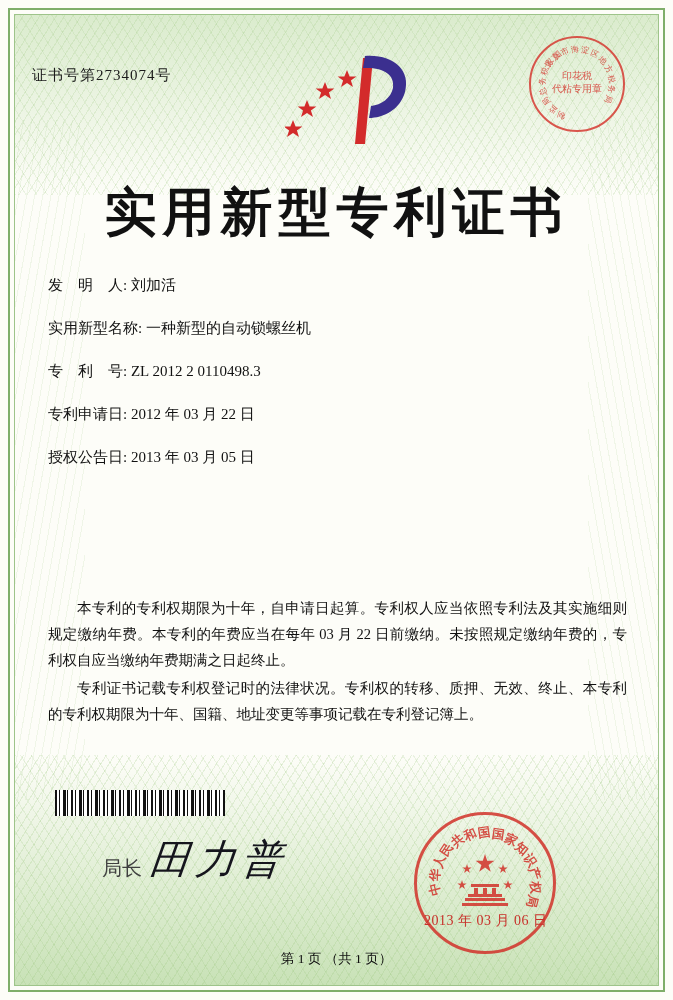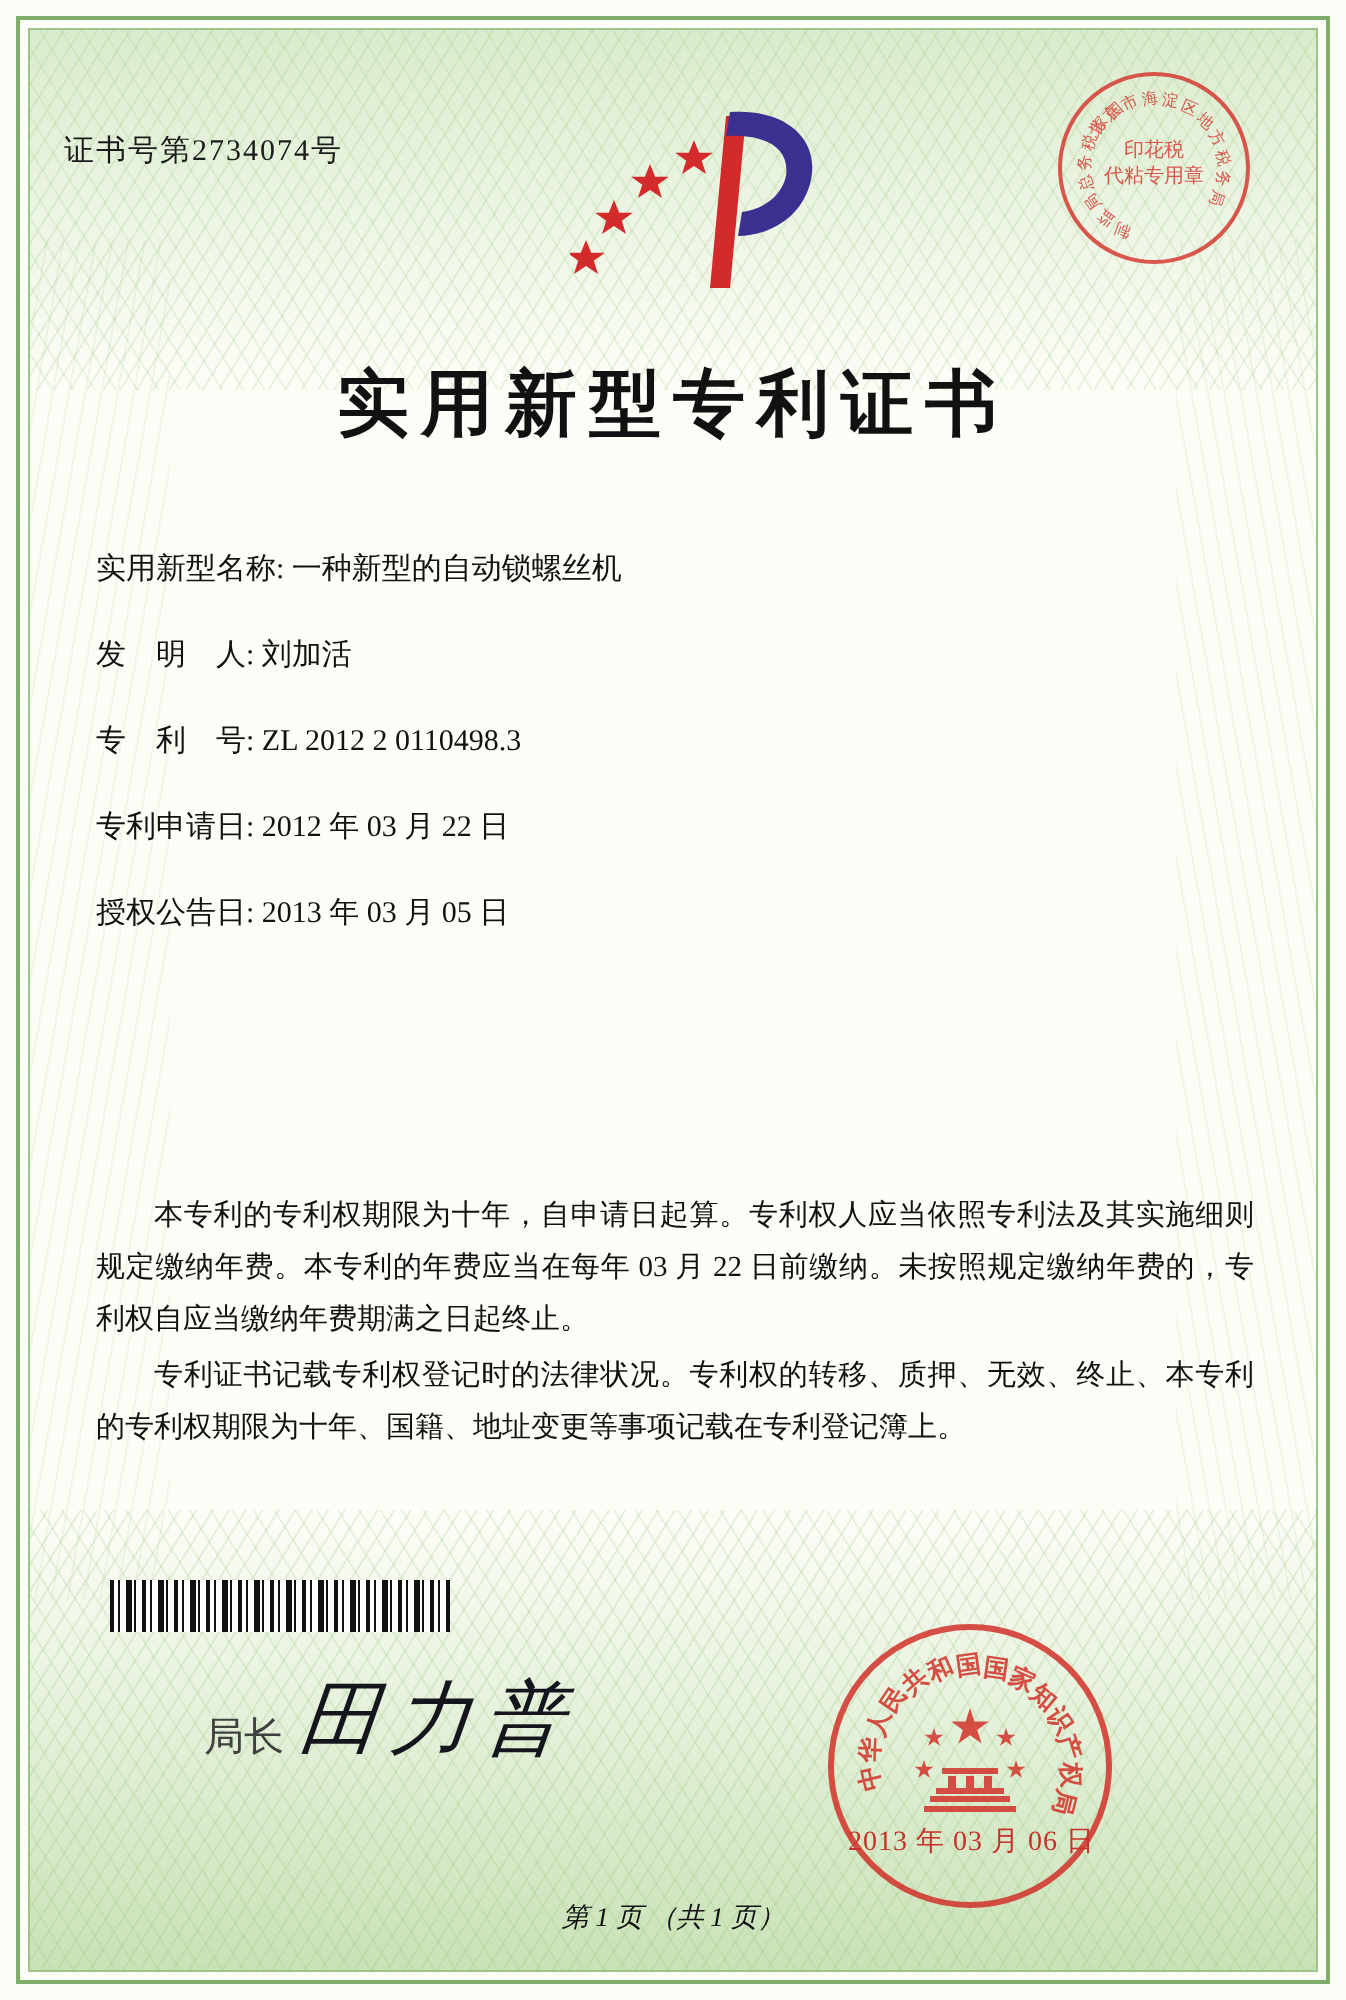--- a/index.html
+++ b/index.html
@@ -119,21 +119,21 @@
     line-height: 13px;
     font-family: "Liberation Serif", serif;
   }
 
   
   .main-title {
     position: absolute;
     left: 0; right: 0;
     top: 178px;
     text-align: center;
-    font-size: 36px;
+    font-size: 52px;
     font-weight: bold;
     letter-spacing: 6px;
     color: #111;
     font-family: "Liberation Serif", serif;
   }
 
   
   .fields {
     position: absolute;
     left: 48px;
@@ -268,21 +268,20 @@
   }
 
   
   .footer {
     position: absolute;
     left: 0; right: 0;
     bottom: 32px;
     text-align: center;
     font-size: 13.5px;
     color: #111;
-    font-style: italic;
   }
 </style>
 </head>
 <body>
 
 <div class="page">
 
   <div class="wash-top"></div>
   <div class="wash-bottom"></div>
   <div class="wash-left"></div>
@@ -331,26 +330,26 @@
     <div class="center-lines">
       <div>印花税</div>
       <div>代粘专用章</div>
     </div>
   </div>
 
   <div class="main-title">实用新型专利证书</div>
 
   <div class="fields">
     <div class="field-row">
+      <span class="field-label">发　明　人:</span>
+      <span class="field-value">刘加活</span>
+    </div>
+    <div class="field-row">
       <span class="field-label">实用新型名称:</span>
       <span class="field-value">一种新型的自动锁螺丝机</span>
-    </div>
-    <div class="field-row">
-      <span class="field-label">发　明　人:</span>
-      <span class="field-value">刘加活</span>
     </div>
     <div class="field-row">
       <span class="field-label">专　利　号:</span>
       <span class="field-value">ZL 2012 2 0110498.3</span>
     </div>
     <div class="field-row">
       <span class="field-label">专利申请日:</span>
       <span class="field-value">2012 年 03 月 22 日</span>
     </div>
     <div class="field-row">

